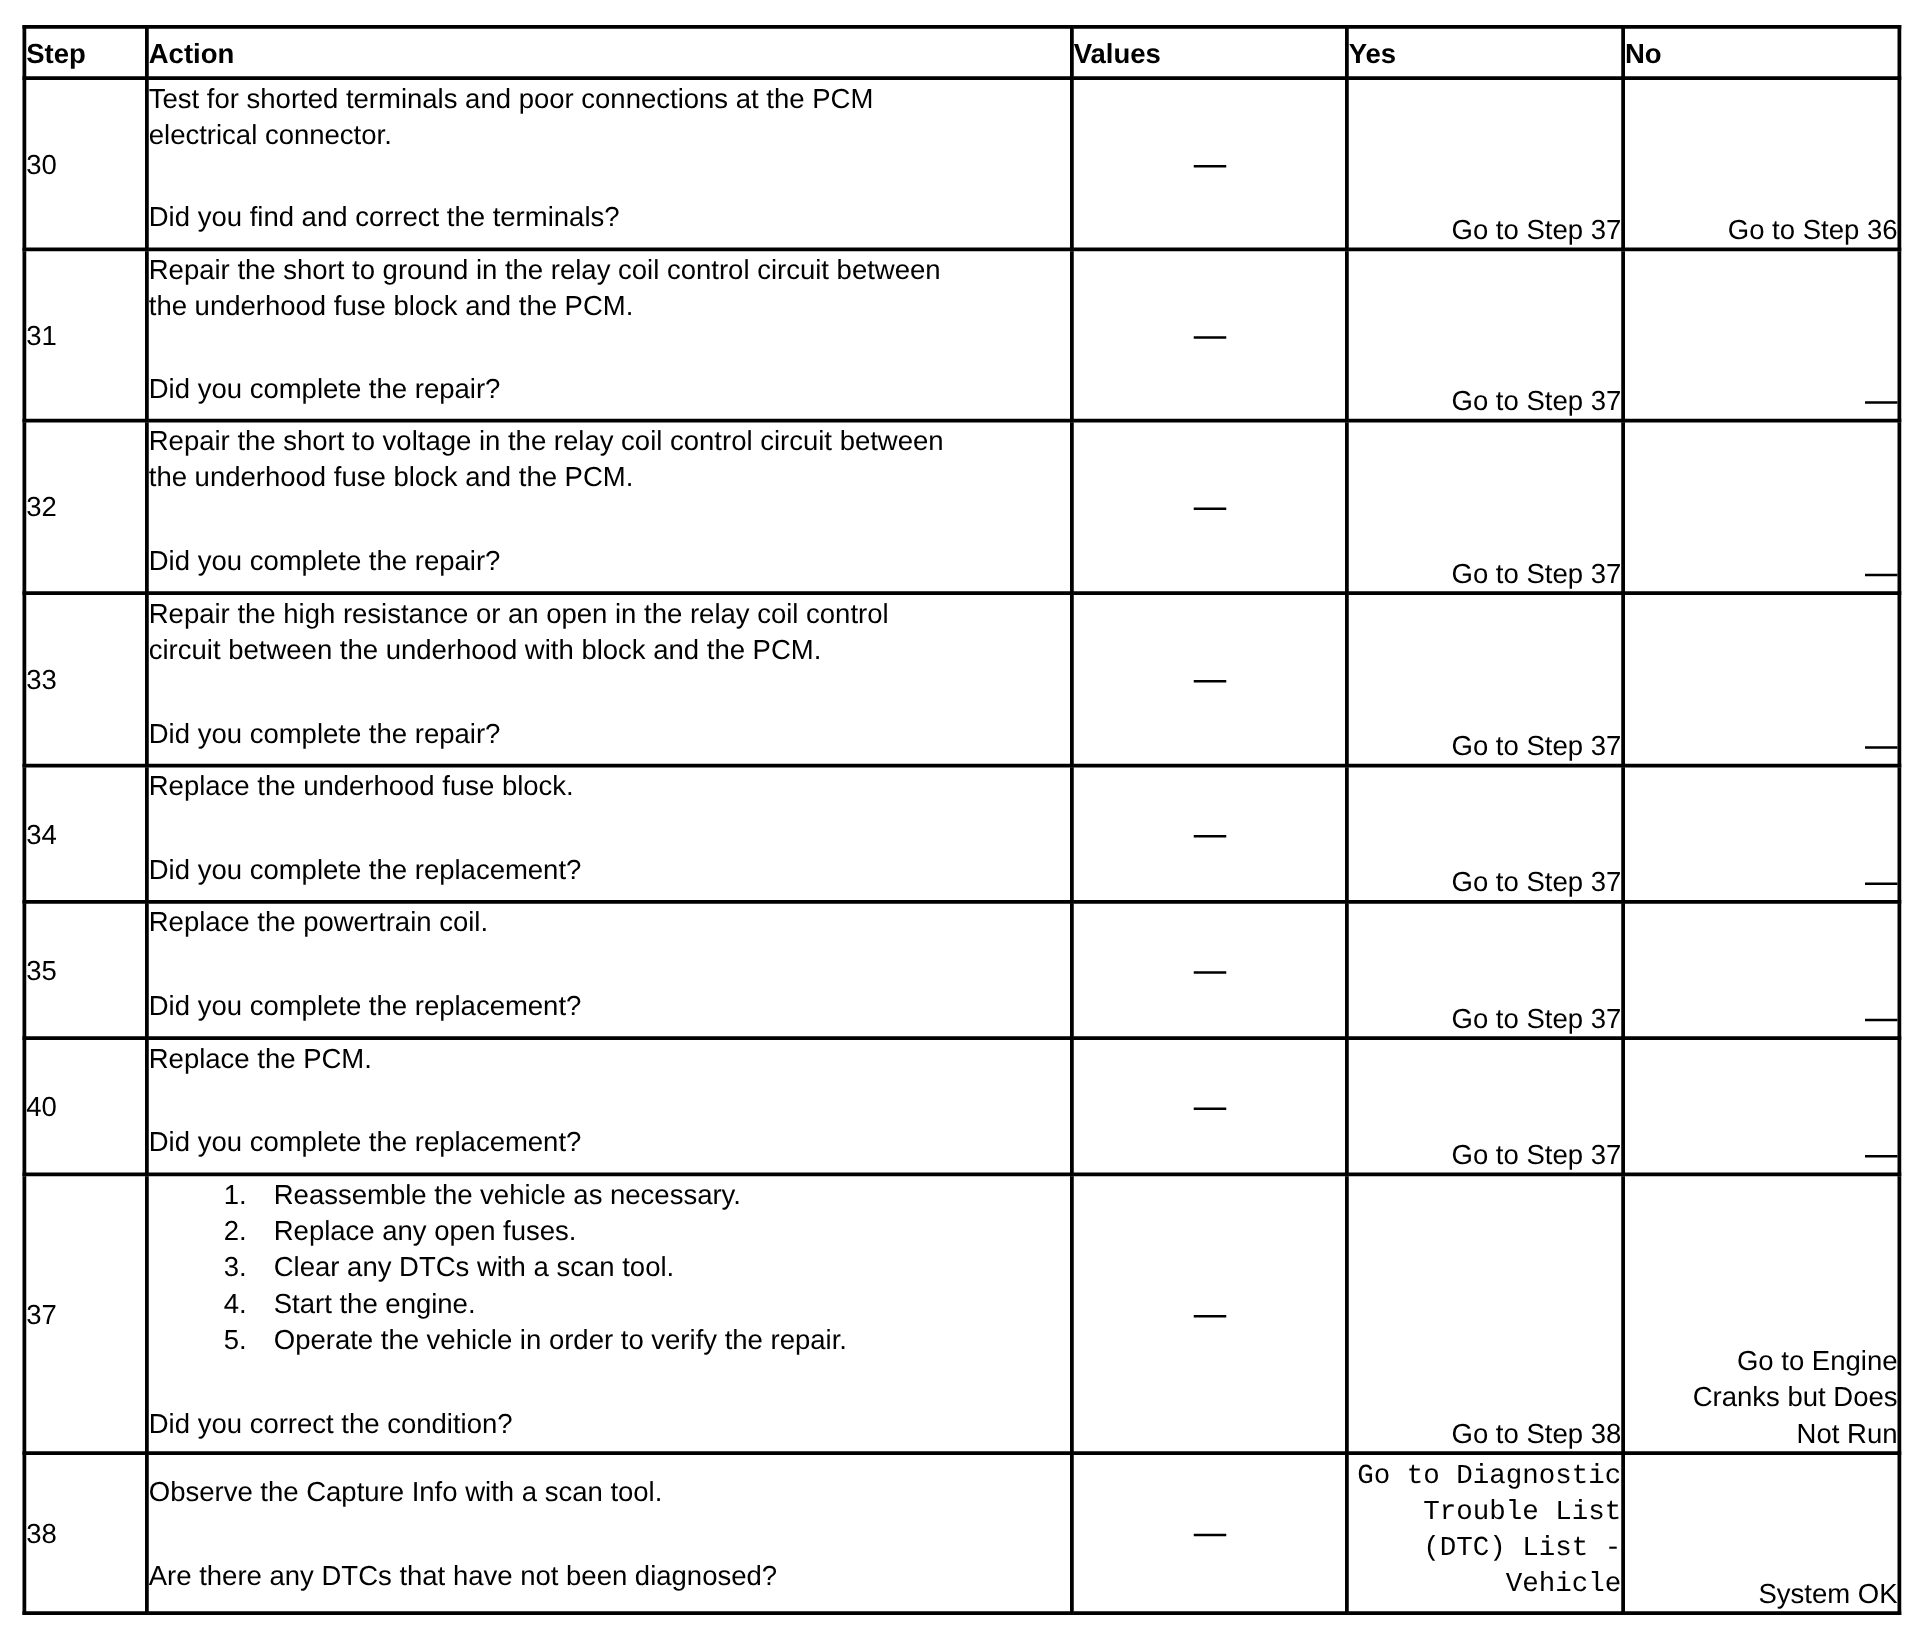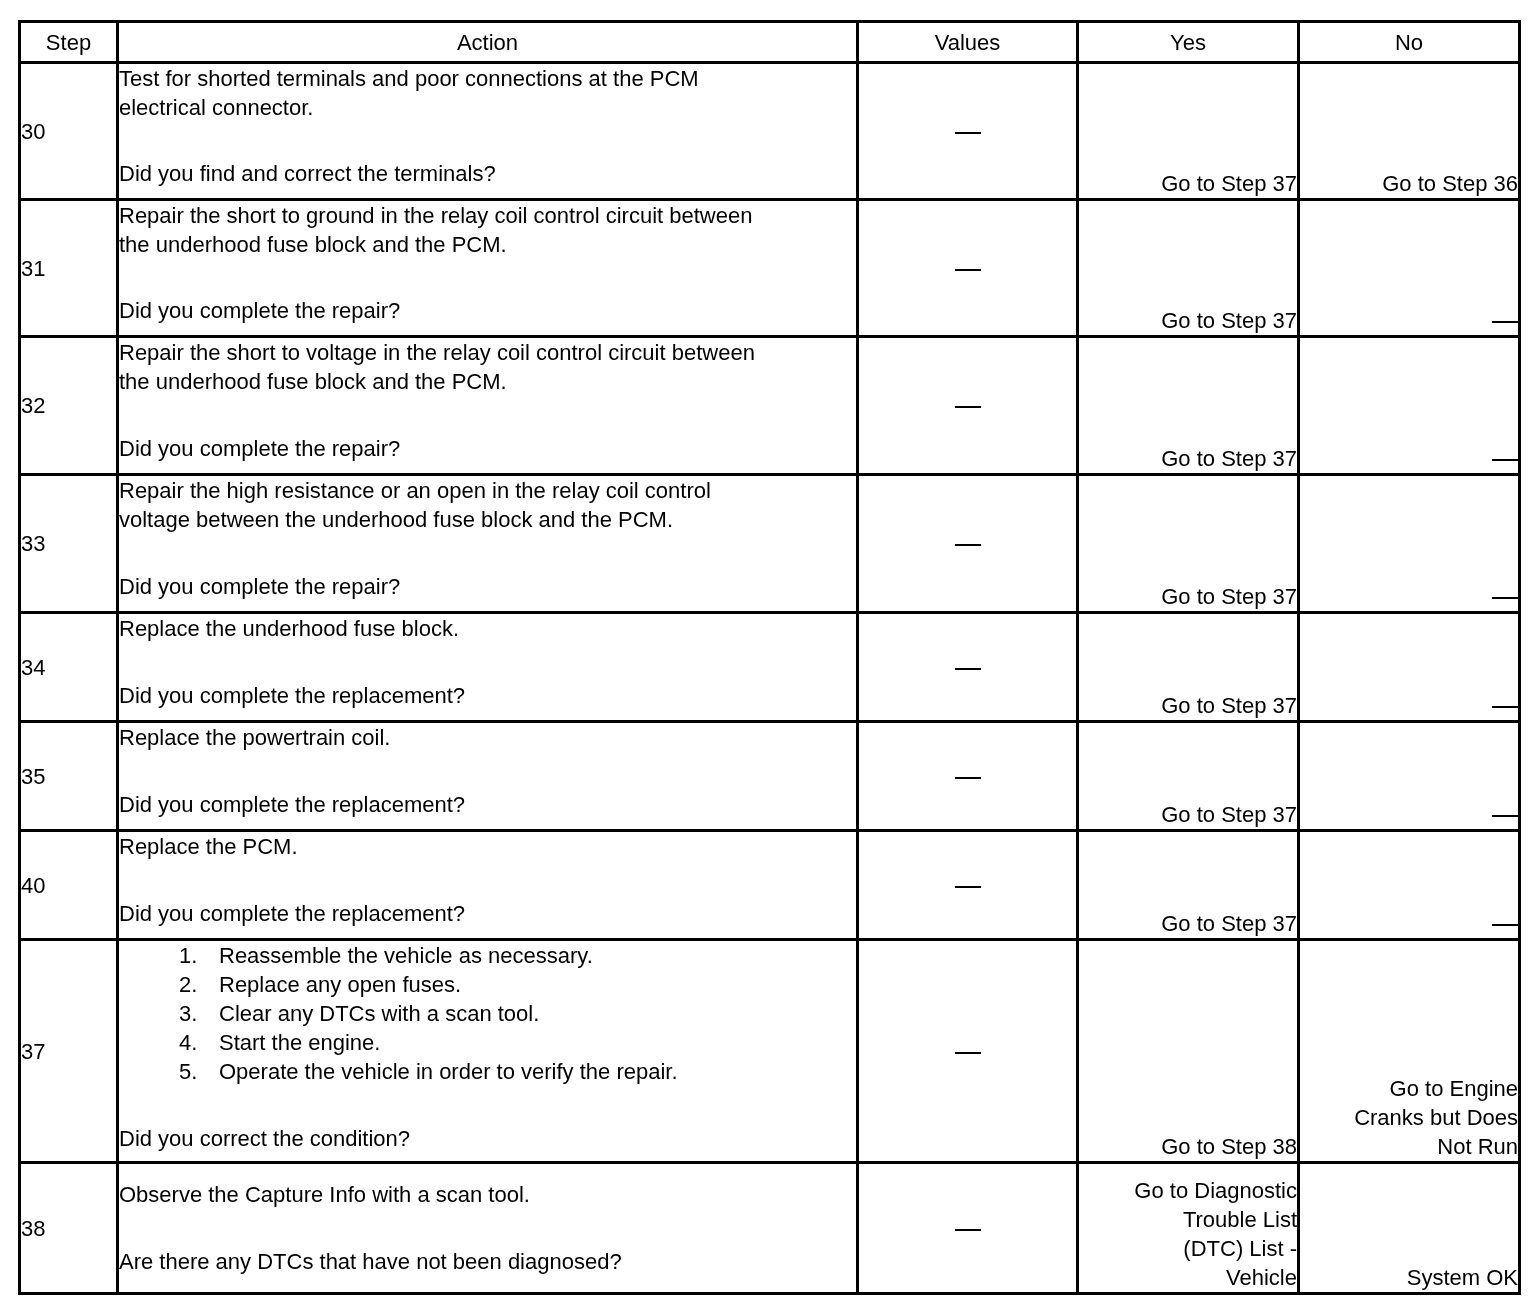--- a/index.html
+++ b/index.html
@@ -6,36 +6,36 @@
   body { width: 1536px; height: 1308px; position: relative; overflow: hidden;
          font-family: "Liberation Sans", "DejaVu Sans", sans-serif; color: #000; }
   table.diag {
     position: absolute; left: 18px; top: 20px;
     border-collapse: collapse; table-layout: fixed;
     width: 1502px;
   }
   table.diag td, table.diag th {
     border: 3px solid #000; padding: 0; font-size: 22px; line-height: 29px;
   }
-  th { font-weight: normal; height: 38px; text-align: center; vertical-align: middle; }
+  th { font-weight: bold; height: 38px; text-align: left; vertical-align: middle; }
   col.c-step { width: 98px; }
   col.c-action { width: 740px; }
   col.c-values { width: 220px; }
   col.c-yes { width: 221px; }
   col.c-no { width: 221px; }
   td.step { text-align: left; vertical-align: middle; }
   td.values { text-align: center; vertical-align: middle; }
   td.yes, td.no { text-align: right; vertical-align: bottom; padding-bottom: 1px; }
   td.action { vertical-align: top; padding: 3px 6px 1px 6px; margin-left: 24px; }
   .gap { height: 29px; }
   ol.steps { margin: 0; padding: 0 0 0 60px; list-style: none; }
   ol.steps li { display: flex; }
   ol.steps li .num { width: 40px; display: inline-block; }
   .dash { display: inline-block; width: 26px; height: 2px; background: #000; vertical-align: middle; }
-  td.yes.top { vertical-align: top; padding-top: 12px; }
+  td.yes.top { vertical-align: top; padding-top: 2px; font-family: Liberation Mono, monospace; }
   td.action.center { vertical-align: middle; }
 </style>
 </head>
 <body>
 
 <table class="diag">
   <colgroup>
     <col class="c-step">
       <col class="c-action">
       <col class="c-values">
@@ -92,21 +92,21 @@
       </td>
       <td class="values"><span class="dash"></span></td>
       <td class="yes">Go to Step 37</td>
       <td class="no"><span class="dash"></span></td>
     </tr>
 
     <tr style="height:138px">
       <td class="step">33</td>
       <td class="action">
         <div>Repair the high resistance or an open in the relay coil control</div>
-        <div>voltage between the underhood fuse block and the PCM.</div>
+        <div>circuit between the underhood with block and the PCM.</div>
         <div class="gap"></div>
         <div style="height:9px"></div>
         <div>Did you complete the repair?</div>
       </td>
       <td class="values"><span class="dash"></span></td>
       <td class="yes">Go to Step 37</td>
       <td class="no"><span class="dash"></span></td>
     </tr>
 
     <tr style="height:109px">

